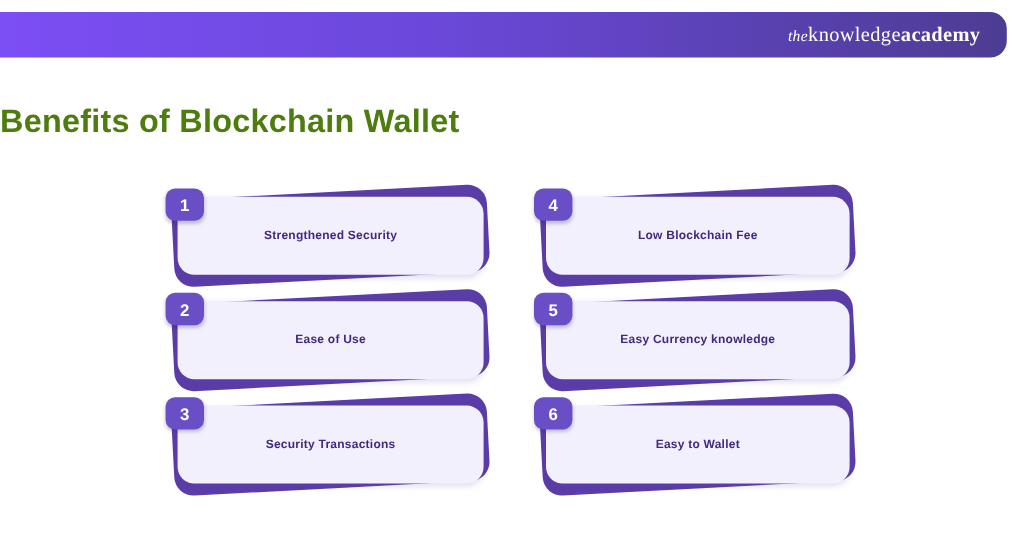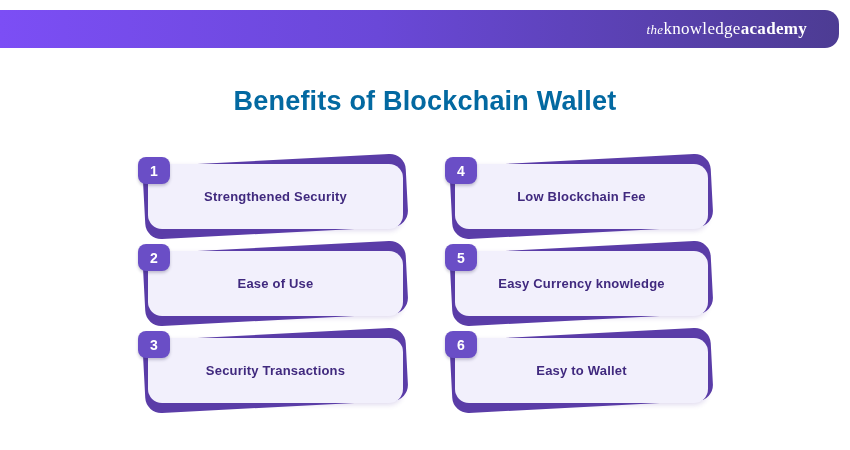--- a/index.html
+++ b/index.html
@@ -21,21 +21,21 @@
     position: absolute;
     top: 10px;
     left: 0;
     width: 839px;
     height: 38px;
     background: linear-gradient(90deg, #7c4ef5 0%, #6a48d8 45%, #4d3c93 100%);
     border-radius: 0 14px 14px 0;
     display: flex;
     align-items: center;
     justify-content: flex-end;
-    padding-right: 32px;
+    padding-right: 22px;
     box-sizing: border-box;
   }
   .brand-logo {
     color: #ffffff;
     font-family: "Liberation Serif", "DejaVu Serif", serif;
     font-size: 17px;
     letter-spacing: 0.3px;
     white-space: nowrap;
   }
   .brand-logo .logo-the {
@@ -48,24 +48,23 @@
   .brand-logo .logo-academy {
     font-weight: 700;
   }
 
   
   .page-title {
     position: absolute;
     top: 86px;
     left: 0;
     width: 100%;
-    text-align: center;
     font-size: 27px;
     font-weight: 800;
-    color: #0369a1;
+    color: #4d7c0f;
     letter-spacing: 0.2px;
   }
 
   
   .benefits-grid {
     position: absolute;
     top: 164px;
     left: 148px;
     display: grid;
     grid-template-columns: 255px 253px;
@@ -89,21 +88,21 @@
     height: 100%;
     background: #f2f0fc;
     border-radius: 14px;
     display: flex;
     align-items: center;
     justify-content: center;
     box-shadow: 0 2px 5px rgba(91, 61, 168, 0.18);
   }
   .card-label {
     color: #40297e;
-    font-size: 13px;
+    font-size: 10px;
     font-weight: 700;
     letter-spacing: 0.2px;
     text-align: center;
     padding: 0 12px;
   }
   .card-badge {
     position: absolute;
     top: -7px;
     left: -10px;
     width: 32px;

